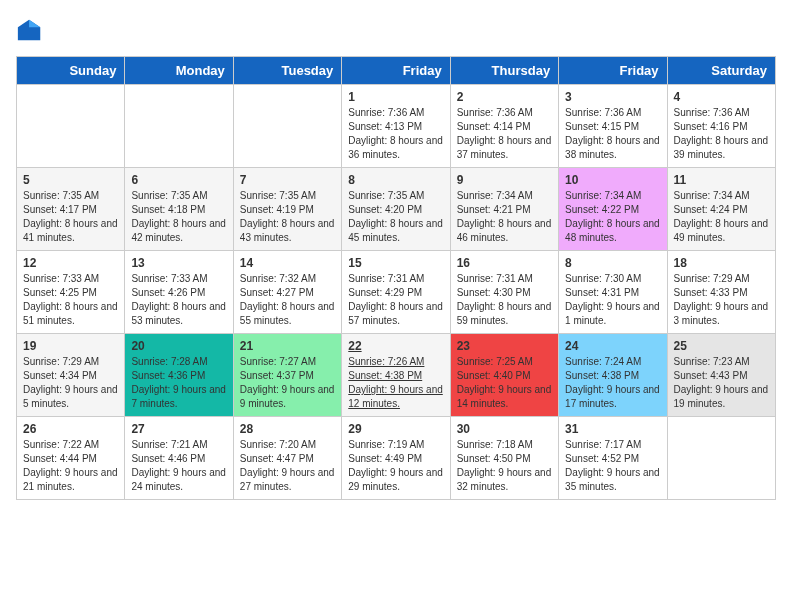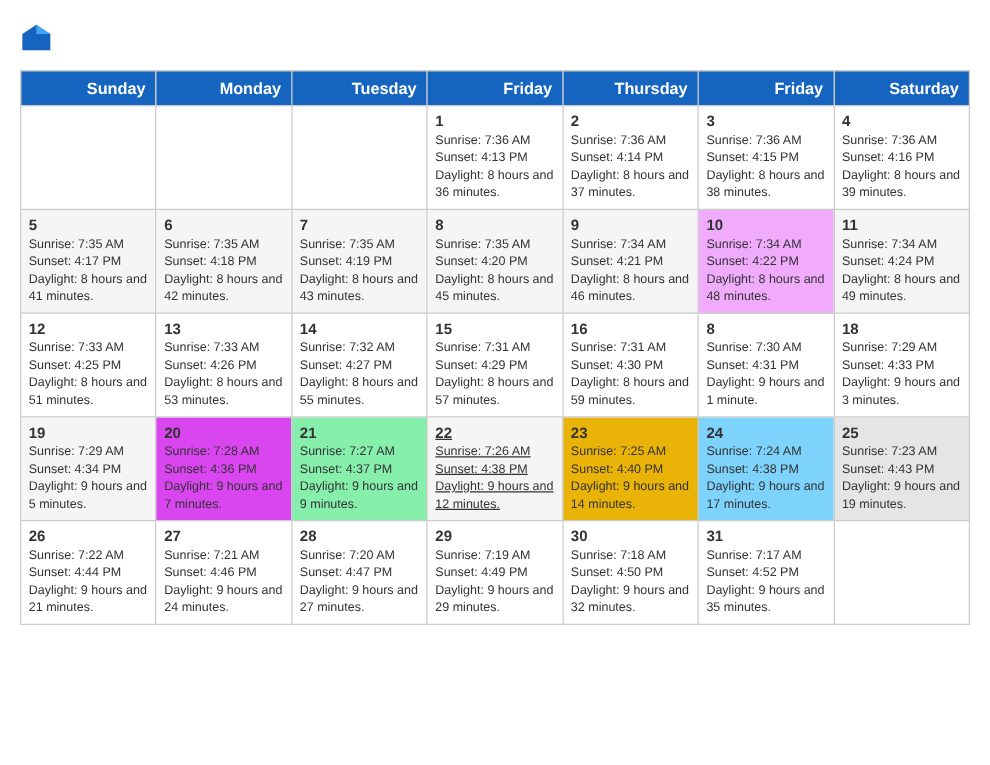--- a/index.html
+++ b/index.html
@@ -235,39 +235,39 @@
 Daylight: 9 hours and 3 minutes.</div>
         </td>
       </tr>
       <tr>
         <td style="background-color: rgb(245, 245, 245);">
           <div class="day-number">19</div>
           <div class="day-info">Sunrise: 7:29 AM
 Sunset: 4:34 PM
 Daylight: 9 hours and 5 minutes.</div>
         </td>
-        <td style="background-color: #d946ef;">
+        <td style="background-color: #14b8a6;">
           <div class="day-number">20</div>
           <div class="day-info">Sunrise: 7:28 AM
 Sunset: 4:36 PM
 Daylight: 9 hours and 7 minutes.</div>
         </td>
         <td style="background-color: #86efac;">
           <div class="day-number">21</div>
           <div class="day-info">Sunrise: 7:27 AM
 Sunset: 4:37 PM
 Daylight: 9 hours and 9 minutes.</div>
         </td>
         <td style="background-color: rgb(245, 245, 245); text-decoration: underline;">
           <div class="day-number">22</div>
           <div class="day-info">Sunrise: 7:26 AM
 Sunset: 4:38 PM
 Daylight: 9 hours and 12 minutes.</div>
         </td>
-        <td style="background-color: #eab308;">
+        <td style="background-color: #ef4444;">
           <div class="day-number">23</div>
           <div class="day-info">Sunrise: 7:25 AM
 Sunset: 4:40 PM
 Daylight: 9 hours and 14 minutes.</div>
         </td>
         <td style="background-color: #7dd3fc;">
           <div class="day-number">24</div>
           <div class="day-info">Sunrise: 7:24 AM
 Sunset: 4:38 PM
 Daylight: 9 hours and 17 minutes.</div>

